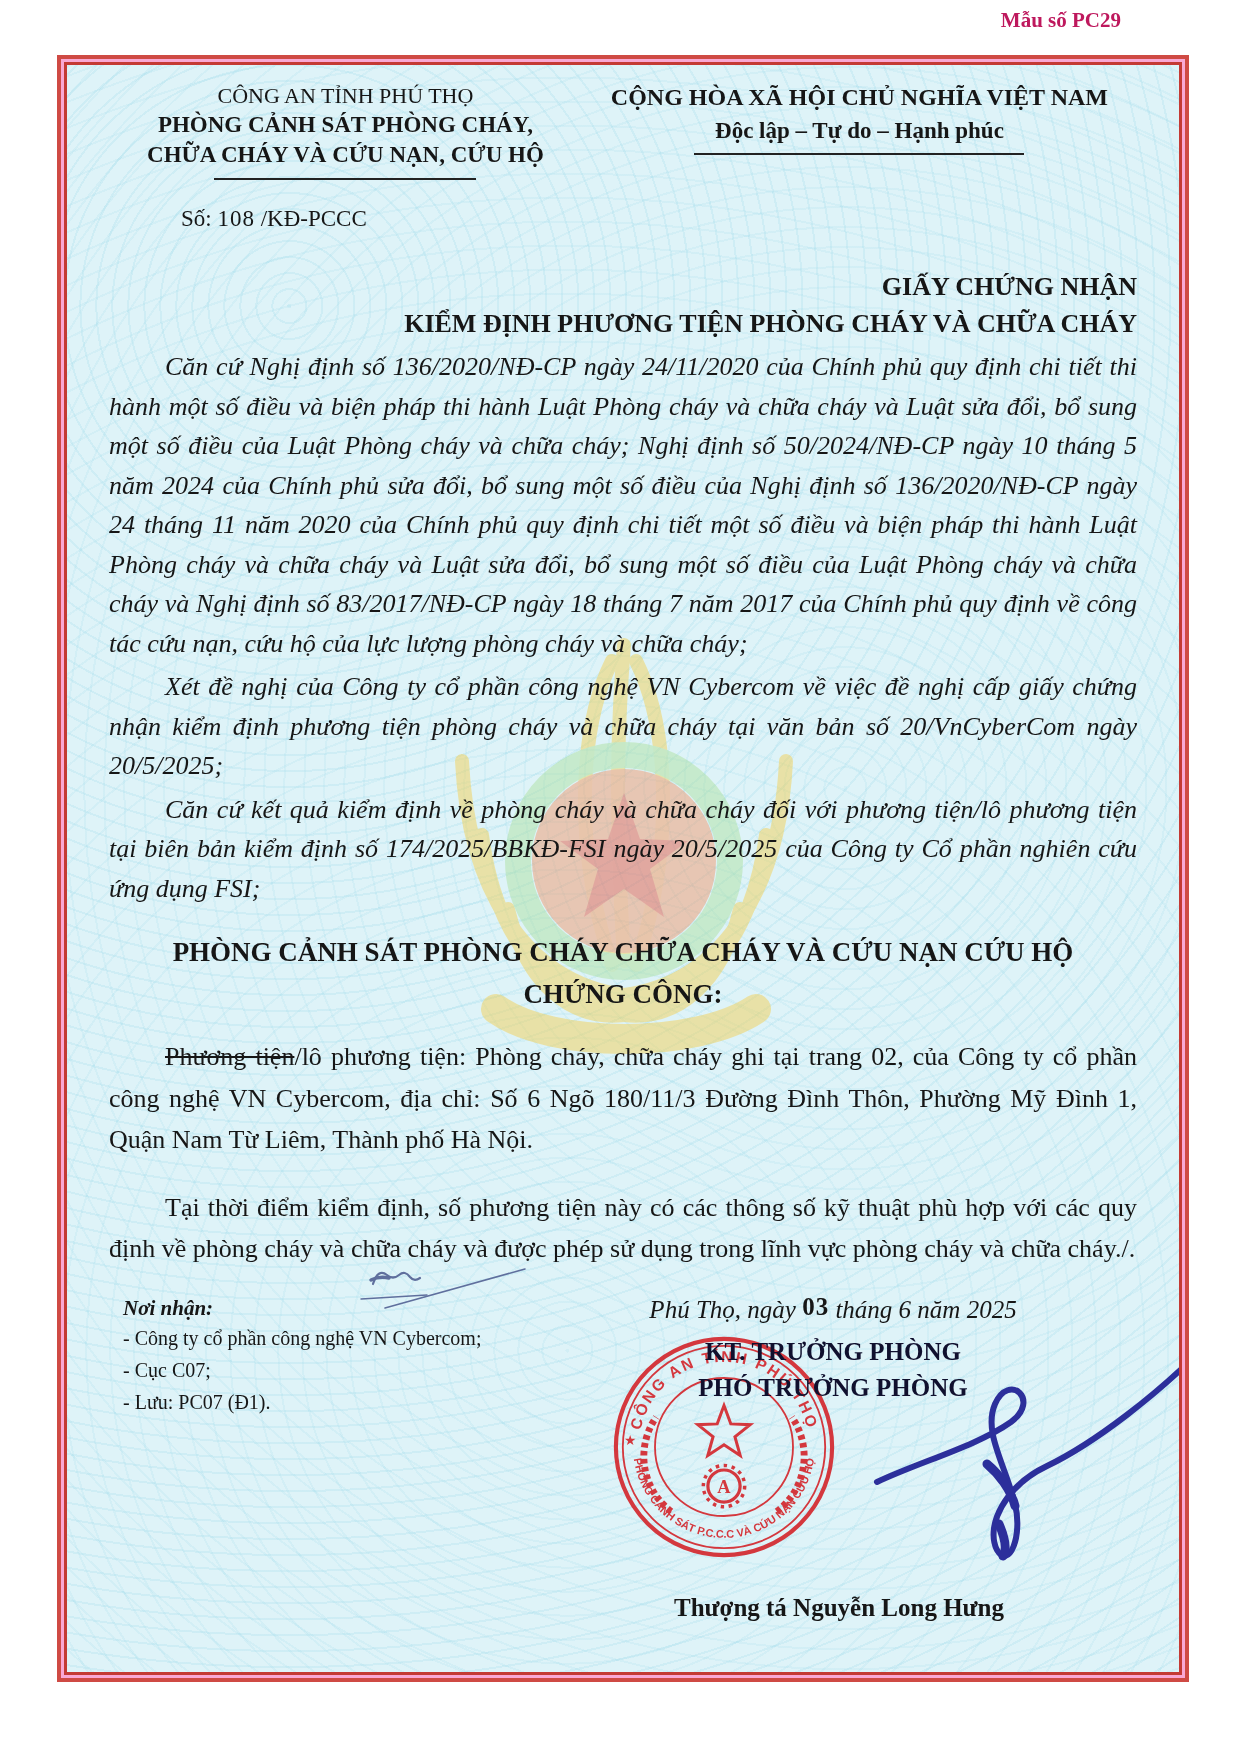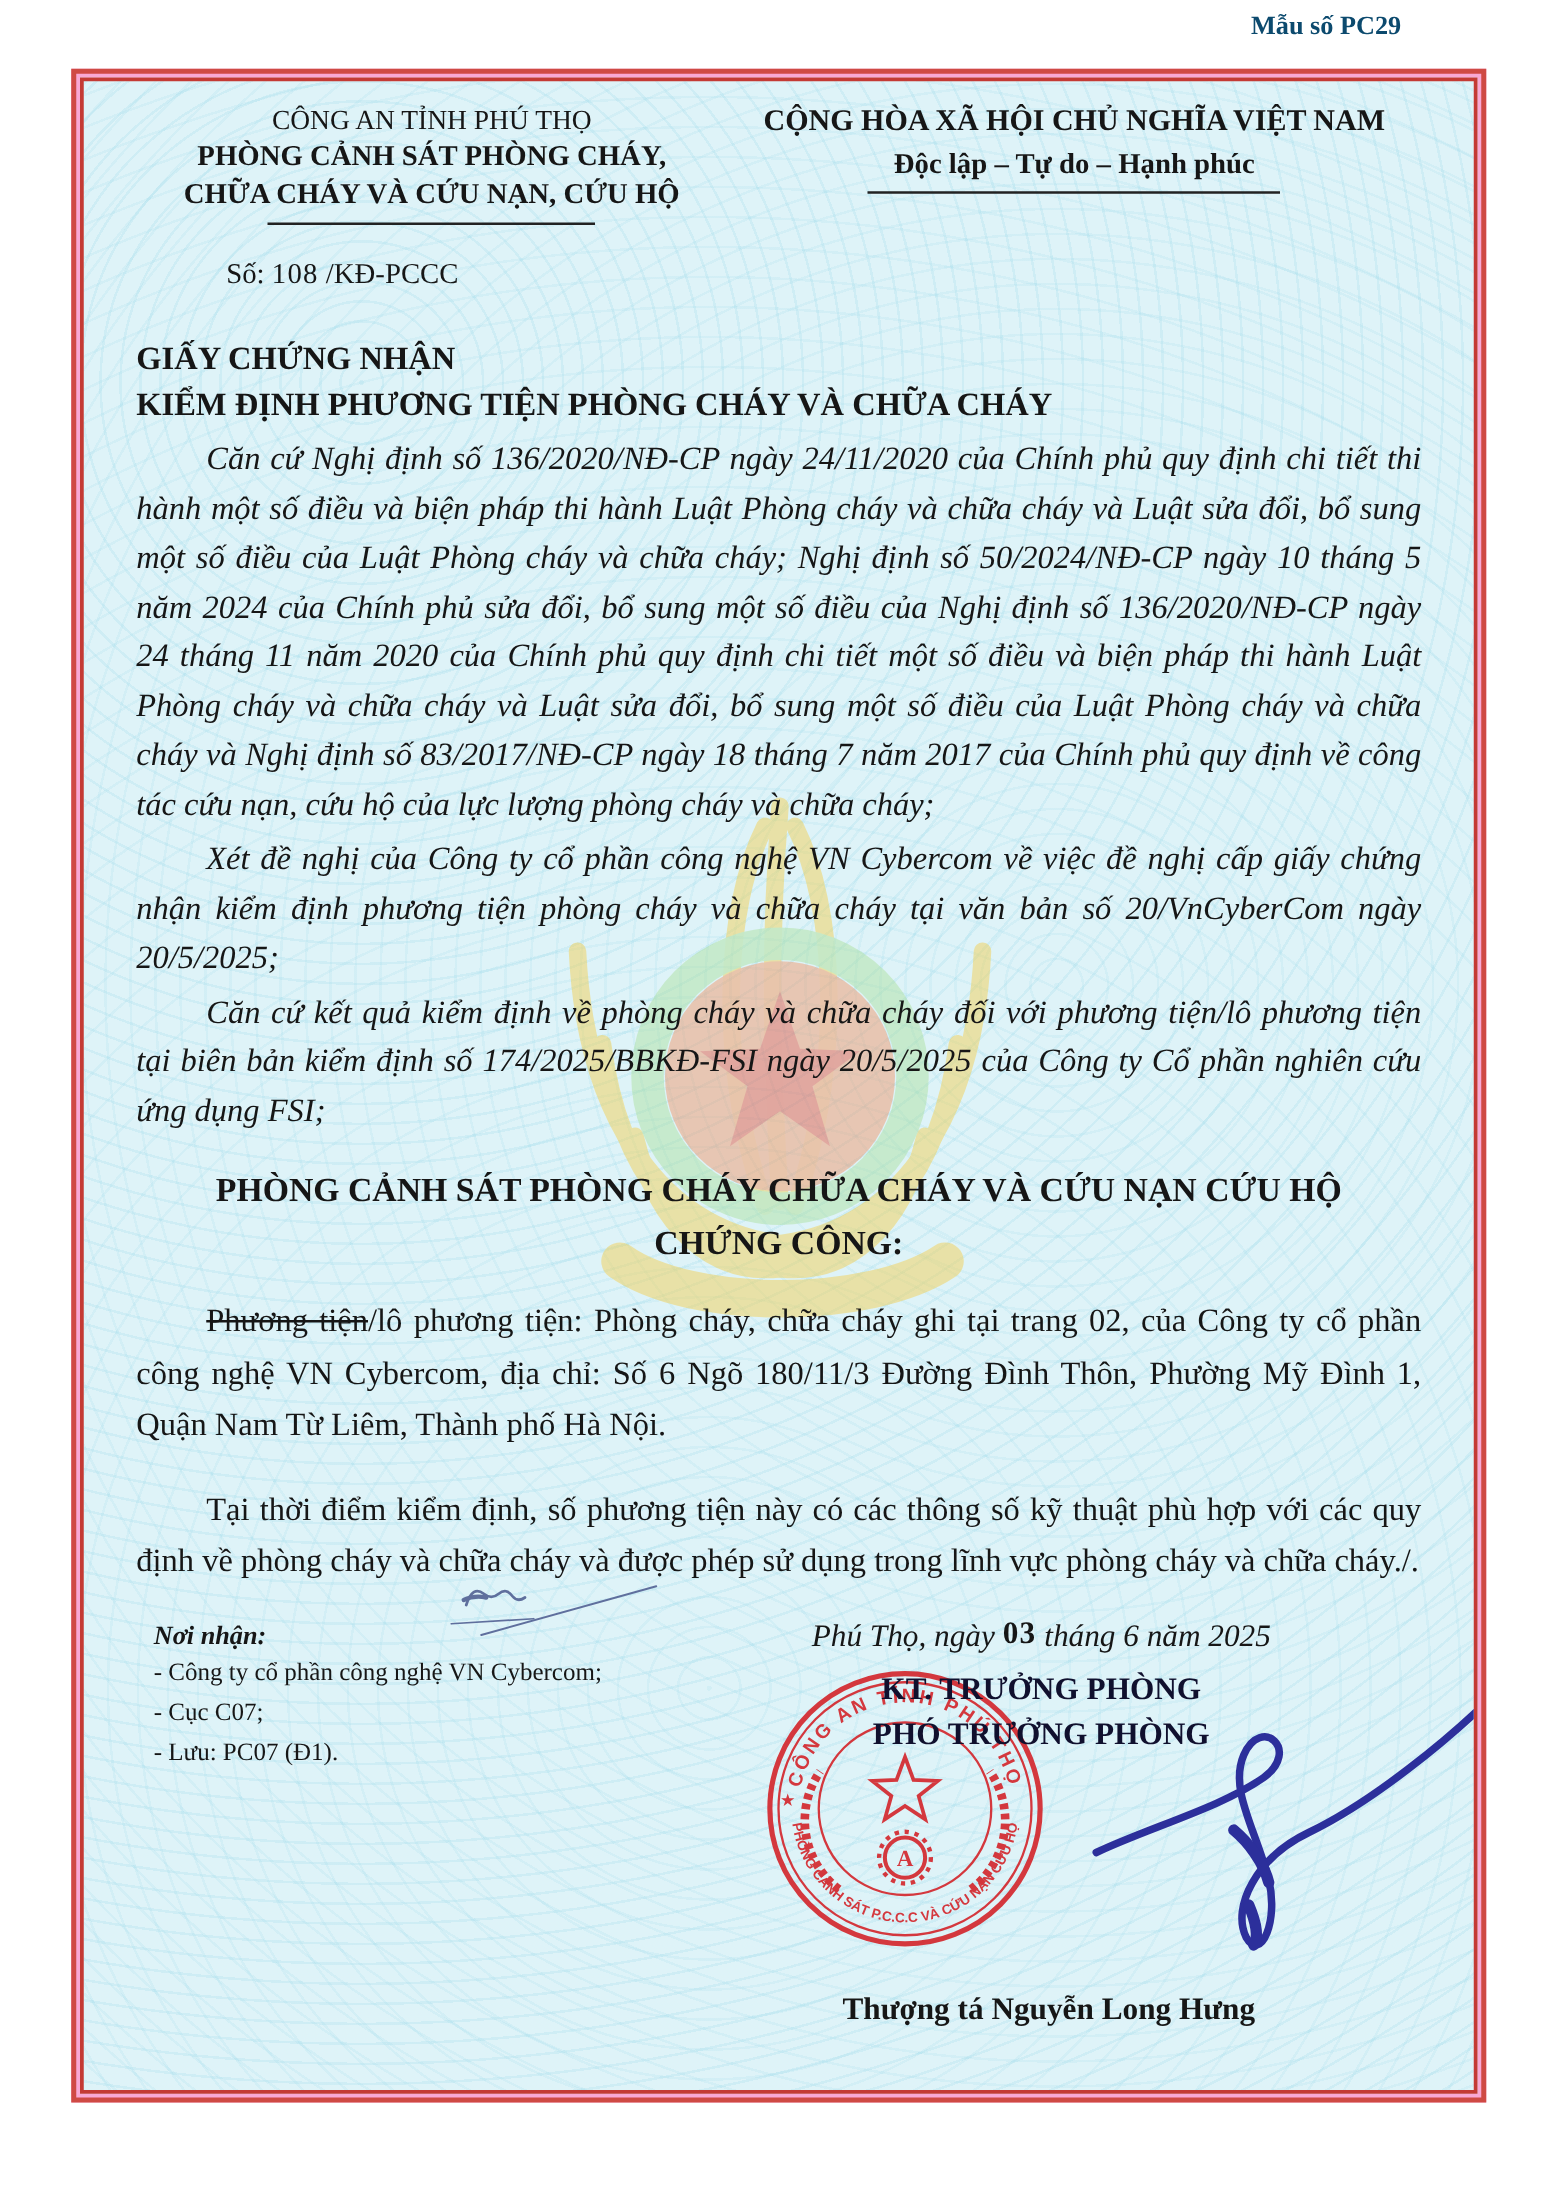--- a/index.html
+++ b/index.html
@@ -6,21 +6,21 @@
   .page{
     position:relative;
     width:1241px;height:1755px;
     background:#ffffff;
     font-family:"Liberation Serif","DejaVu Serif",serif;
     color:#161616;
     overflow:hidden;
   }
   .form-code{
     position:absolute;top:8px;right:120px;
-    font-size:21px;font-weight:bold;color:#0c4a6e;
+    font-size:21px;font-weight:bold;color:#be185d;
   }
   .frame-outer{
     position:absolute;left:57px;top:55px;width:1132px;height:1627px;
     border:4px solid #cf4a44;
     box-sizing:border-box;
     padding:3px;
     background:#f9a8d4;
   }
   .frame-inner{
     position:relative;width:100%;height:100%;
@@ -48,21 +48,21 @@
   .hdr-left .l2,.hdr-left .l3{font-size:23px;font-weight:bold;}
   .hdr-right{width:54%;text-align:center;line-height:1.35;}
   .hdr-right .l1{font-size:24px;font-weight:bold;}
   .hdr-right .l2{font-size:23px;font-weight:bold;margin-top:2px;}
   .rule{height:0;border-bottom:2px solid #222;margin:7px auto 0 auto;}
   .rule-issuer{width:262px;}
   .rule-motto{width:330px;}
   .doc-no{margin:26px 0 0 72px;font-size:23px;}
   .doc-no .num{font-family:"Liberation Serif","DejaVu Serif",serif;letter-spacing:1px;}
   
-  .title{margin-top:36px;text-align:left;line-height:1.45;}
+  .title{margin-top:36px;text-align:right;line-height:1.45;}
   .title .t1,.title .t2{font-size:26px;font-weight:bold;}
   
   .recital{
     margin:4px 0 0 0;
     font-size:26px;font-style:italic;
     line-height:1.52;text-align:justify;text-indent:56px;
   }
   .recital:first-of-type{}
   
   .decl{margin-top:24px;text-align:center;font-weight:bold;font-size:27px;line-height:1.55;}

